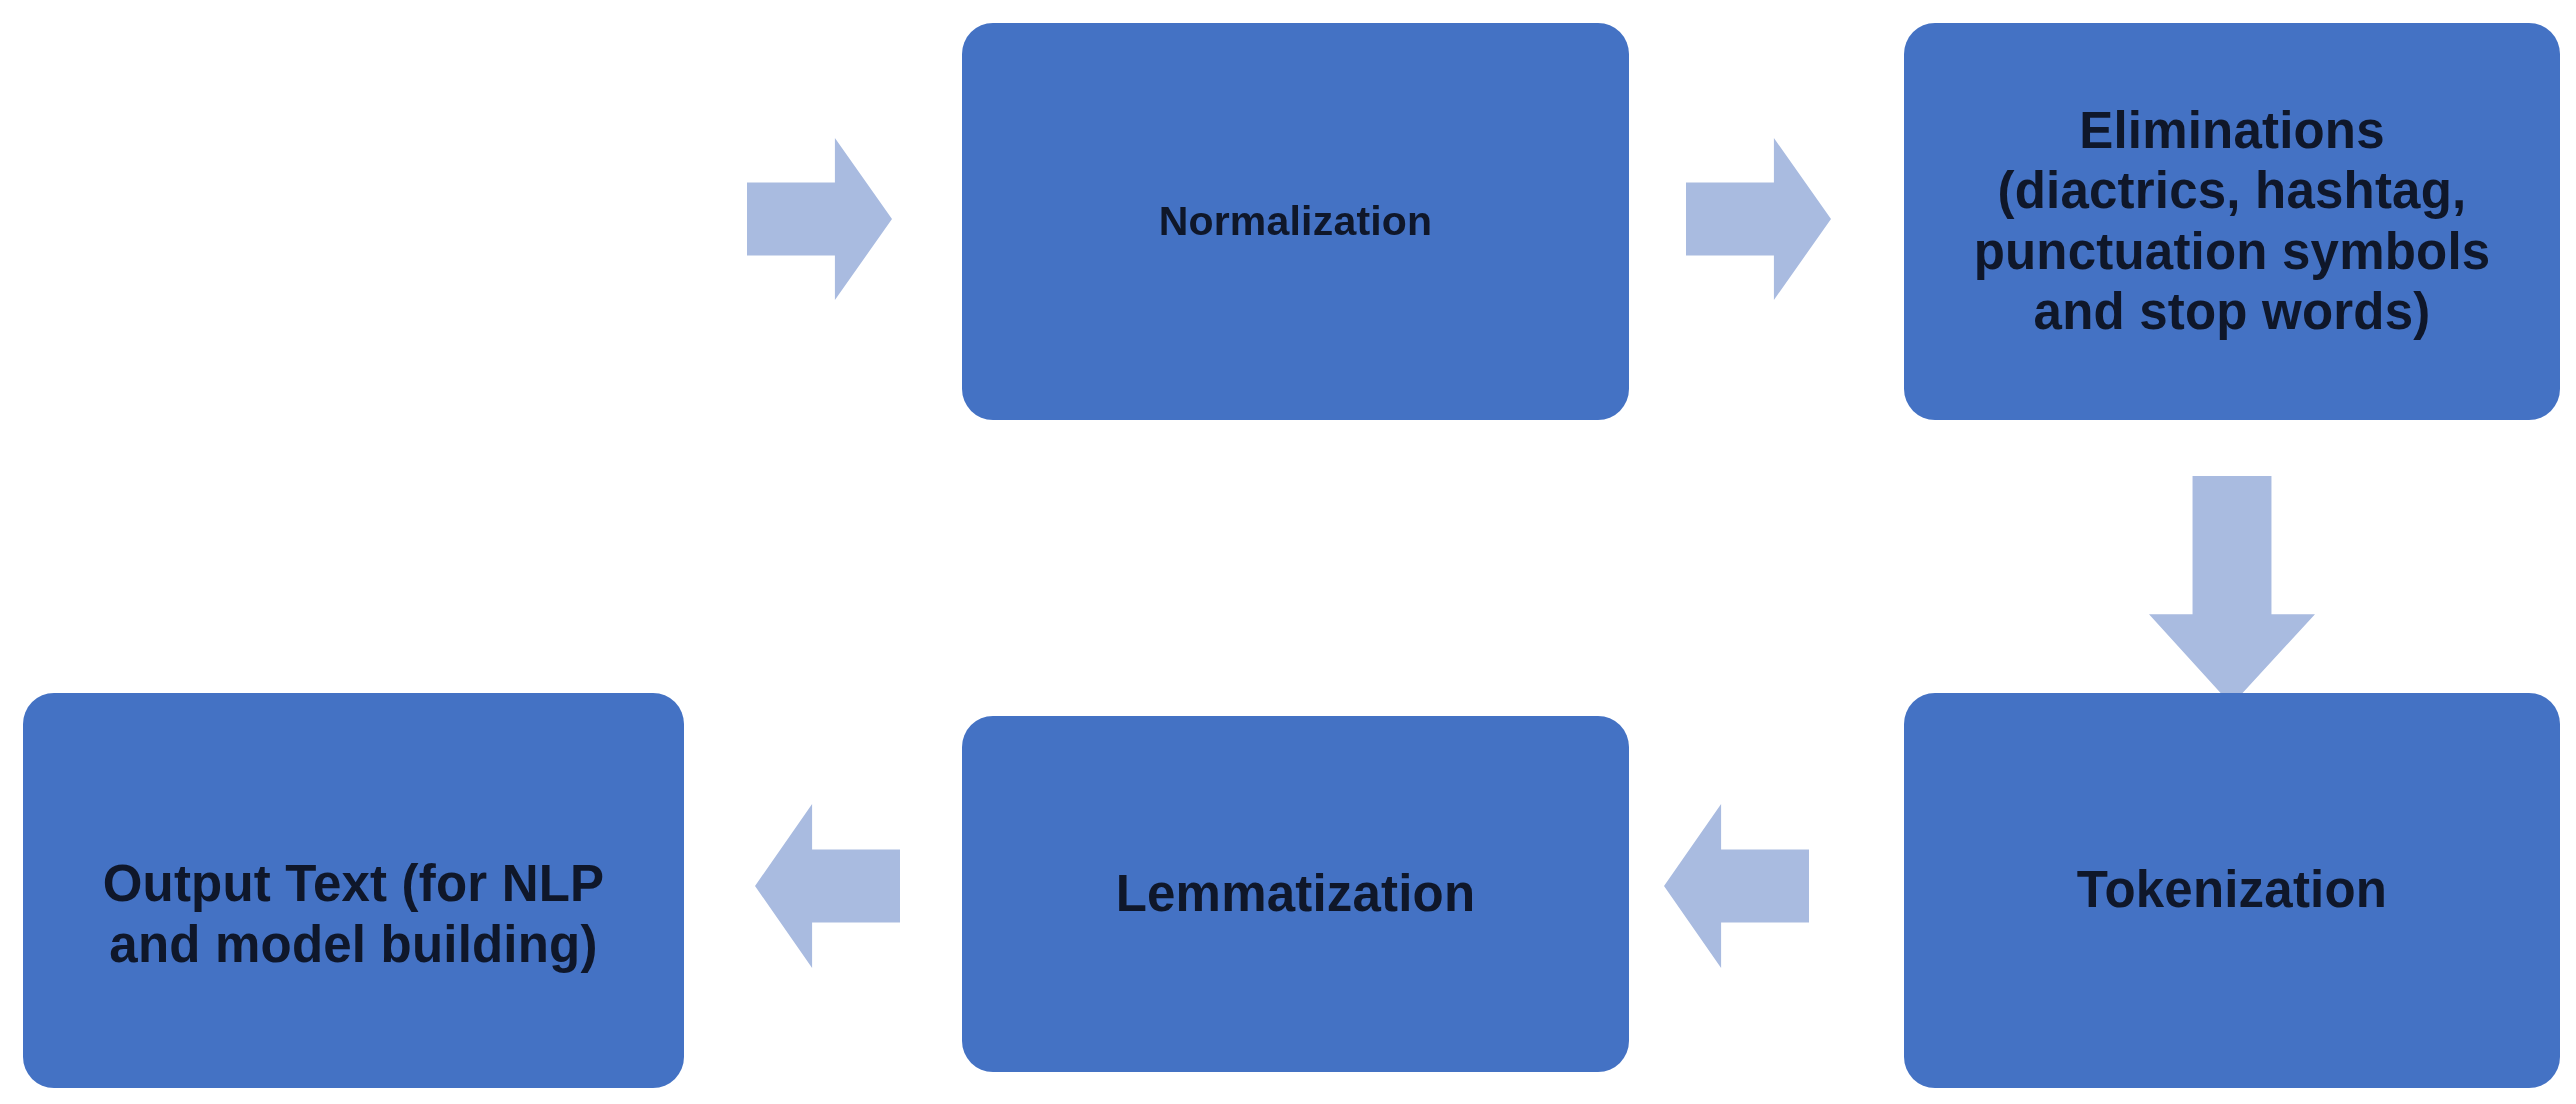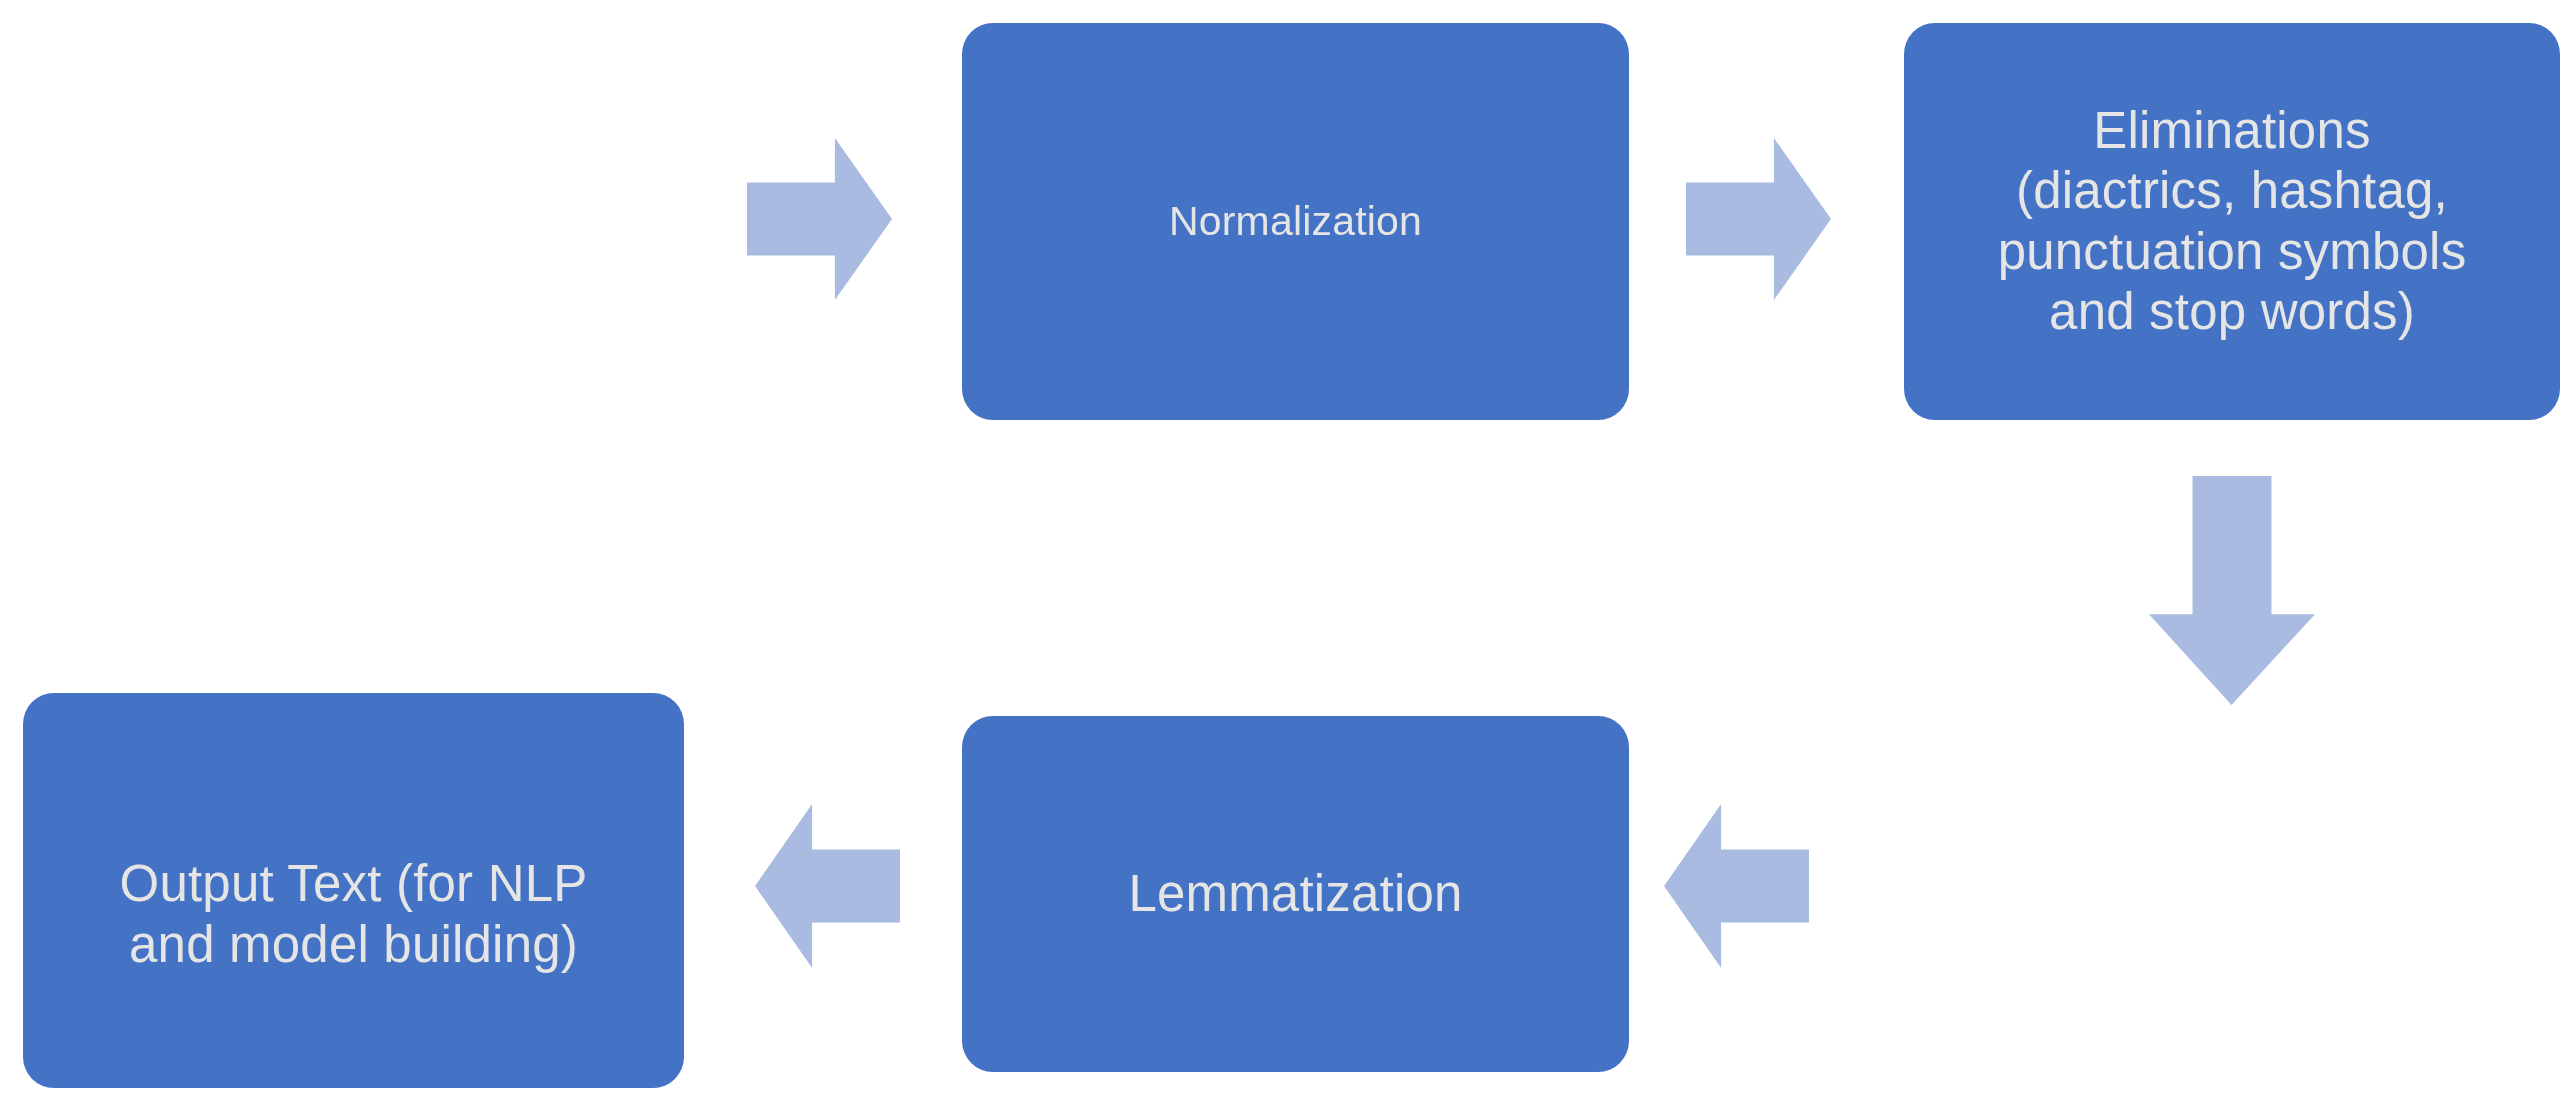--- a/index.html
+++ b/index.html
@@ -19,23 +19,23 @@
     position: absolute;
     background: #4472C4;
     border-radius: 31px;
     display: flex;
     align-items: center;
     justify-content: center;
     box-sizing: border-box;
     color: #FFFFFF;
   }
   .node-label {
-    color: #e5e5e5;
+    color: #0f172a;
     text-align: center;
-    font-weight: 400;
+    font-weight: 700;
     line-height: 1.18;
     padding: 0 16.4px;
     white-space: pre-line;
     letter-spacing: 0.2px;
   }
 
   
   #node-input-text      { left: 23px;   top: 23px;  width: 661px;  height: 397px; }
   #node-normalization   { left: 962px; top: 23px;  width: 667px;  height: 397px; }
   #node-eliminations    { left: 1904px; top: 23px;  width: 656px;  height: 397px; }
@@ -114,15 +114,18 @@
   <div class="node" id="node-lemmatization">
     <span class="node-label">Lemmatization</span>
   </div>
 
   <div class="arrow" id="arrow-tokenization-to-lemma">
     <svg viewBox="0 0 160 180" preserveAspectRatio="none" aria-hidden="true">
       <polygon points="160,50 63,50 63,0 0,90 63,180 63,130 160,130" fill="#A9BBE0"></polygon>
     </svg>
   </div>
 
+  <div class="node" id="node-tokenization">
+    <span class="node-label">Tokenization</span>
+  </div>
 
 </div>
 
 
 </body></html>

